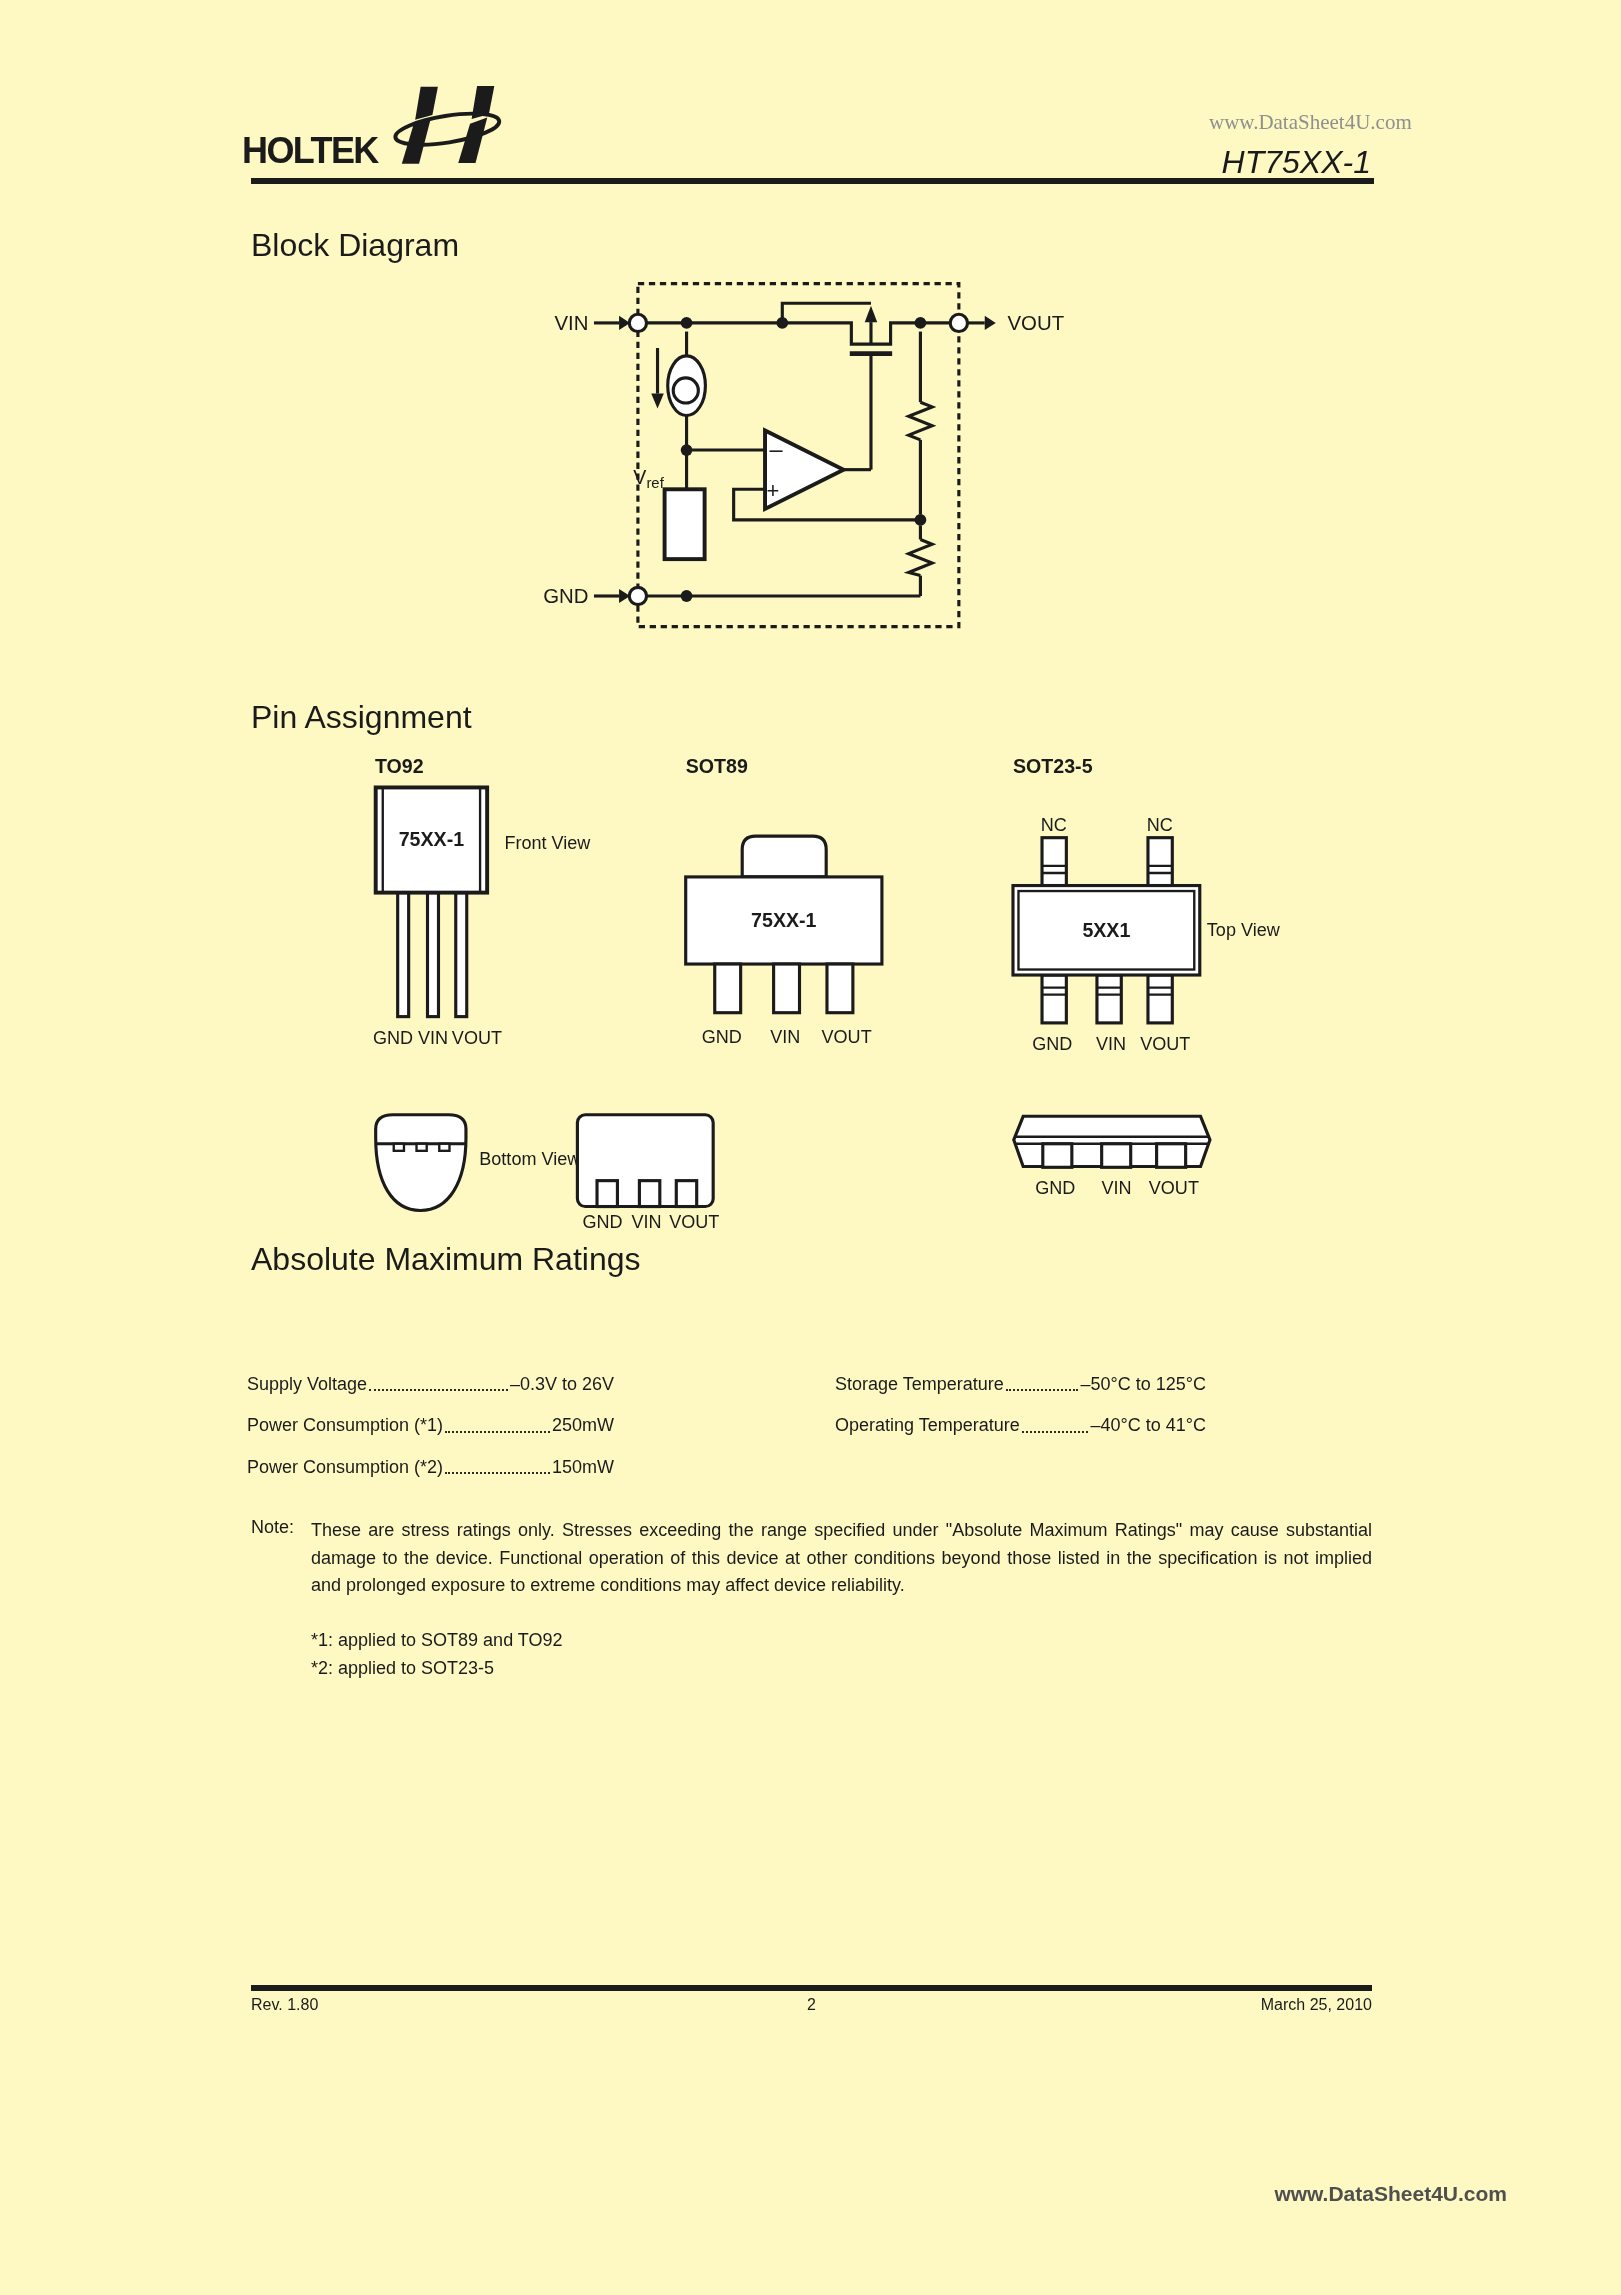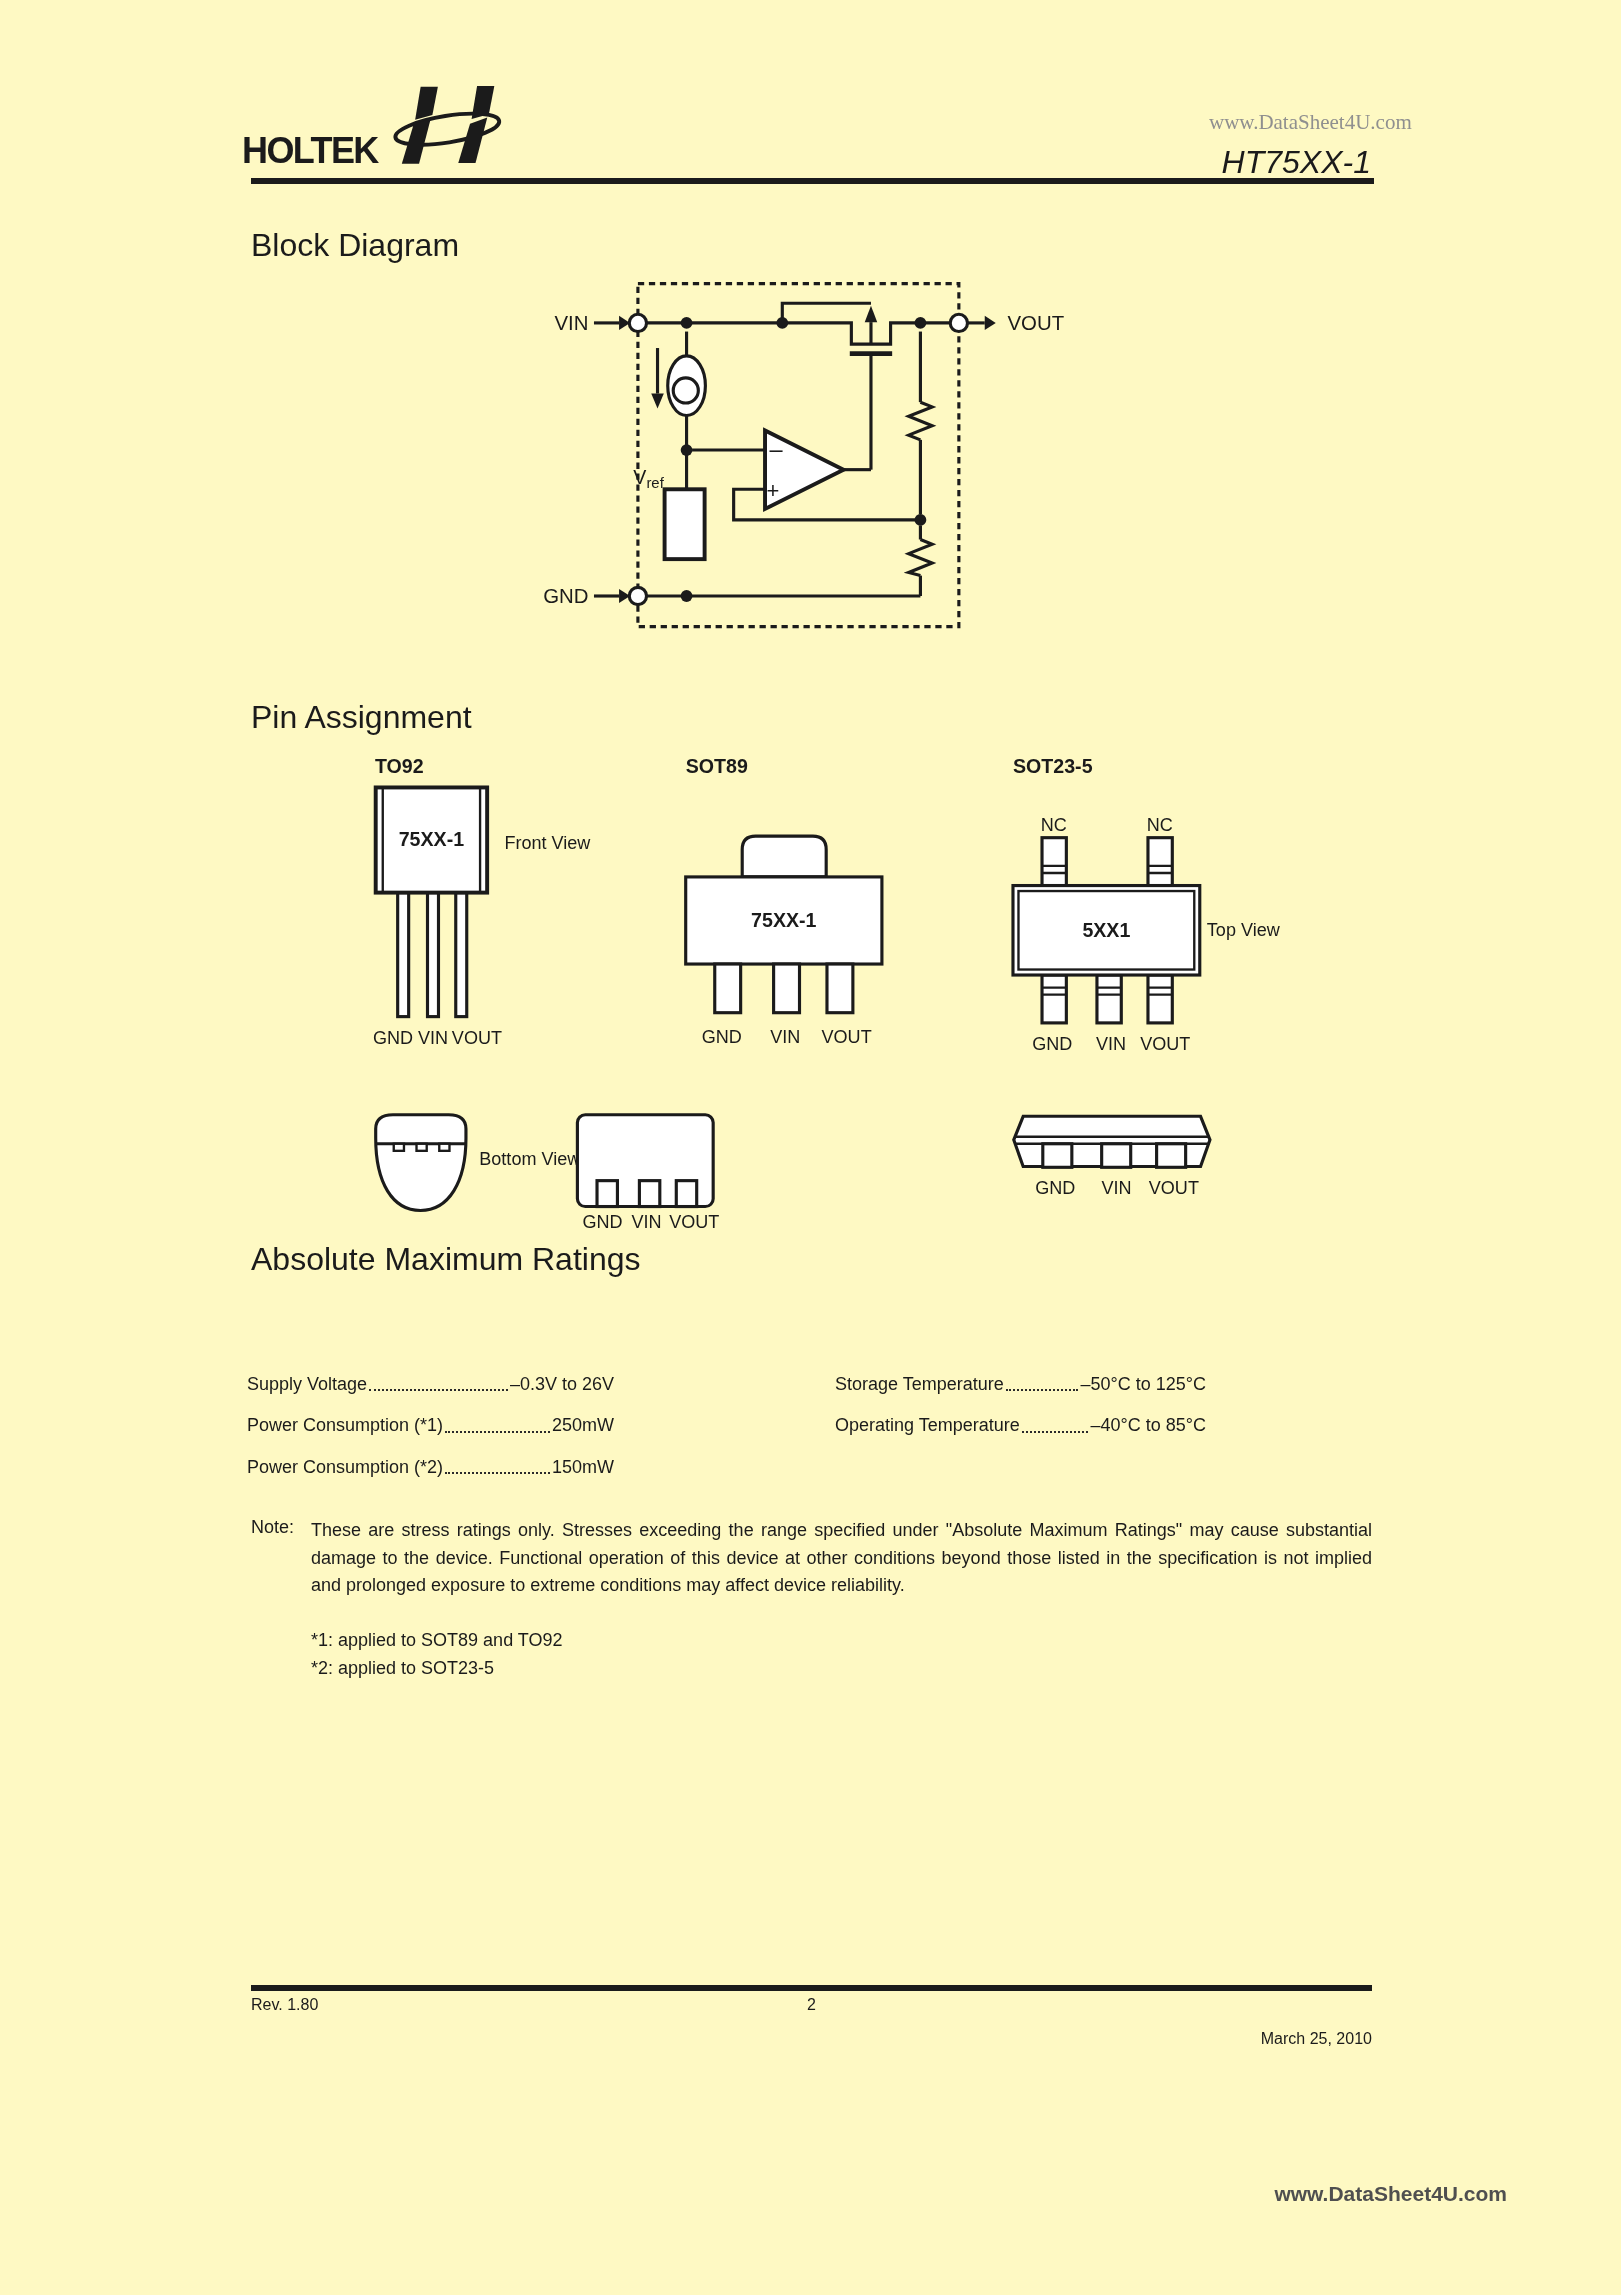--- a/index.html
+++ b/index.html
@@ -29,21 +29,21 @@
   .leader{flex:1;border-bottom:2.4px dotted #2a2a2a;margin:0 2.4px 3.9px 2.4px;min-width:15.7px;}
   
   .note-label{left:251px;top:1517px;font-size:18px;}
   .note-text{left:311px;top:1517px;width:1061px;font-size:18px;line-height:27.5px;text-align:justify;}
   .footnotes{left:311px;top:1627px;font-size:18px;line-height:27.5px;}
   
   .footer-rule{left:251px;top:1985px;width:1121px;height:5.5px;background:#1b1b1b;}
   .footer-row{left:251px;top:1996px;width:1121px;display:flex;font-size:16px;}
   .footer-row .fl{width:33%;text-align:left;}
   .footer-row .fc{width:34%;text-align:center;}
-  .footer-row .fr{width:33%;text-align:right;margin-top:34px;}
+  .footer-row .fr{width:33%;text-align:right;}
   .watermark-bottom{left:1256px;top:2182px;width:251px;text-align:right;
     font-size:21px;font-weight:700;color:#4f4f4f;}
   svg{position:absolute;overflow:visible;}
   svg text{font-family:"Liberation Sans","DejaVu Sans",sans-serif;fill:#1b1b1b;}
 </style>
 </head>
 <body>
 
 <div class="page">
 
@@ -252,21 +252,21 @@
 
   <div class="abs ratings-col ratings-right">
     <div class="rrow">
       <span>Storage Temperature</span>
       <span class="leader"></span>
       <span>–50°C to 125°C</span>
     </div>
     <div class="rrow">
       <span>Operating Temperature</span>
       <span class="leader"></span>
-      <span>–40°C to 85°C</span>
+      <span>–40°C to 41°C</span>
     </div>
   </div>
 
   <div class="abs note-label">Note:</div>
   <div class="abs note-text">These are stress ratings only. Stresses exceeding the range specified under "Absolute Maximum Ratings" may cause substantial damage to the device. Functional operation of this device at other conditions beyond those listed in the specification is not implied and prolonged exposure to extreme conditions may affect device reliability.</div>
   <div class="abs footnotes">
     <div>*1: applied to SOT89 and TO92</div>
     <div>*2: applied to SOT23-5</div>
   </div>
 

